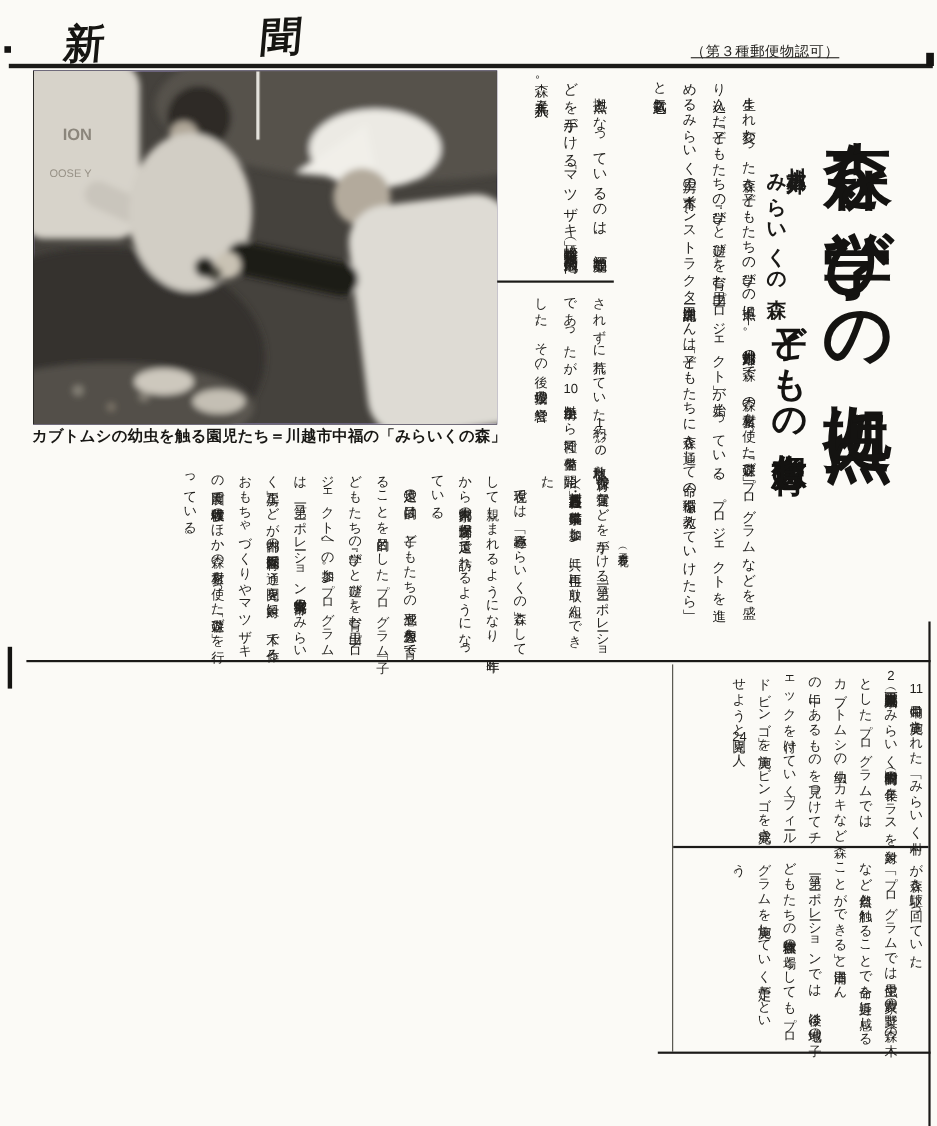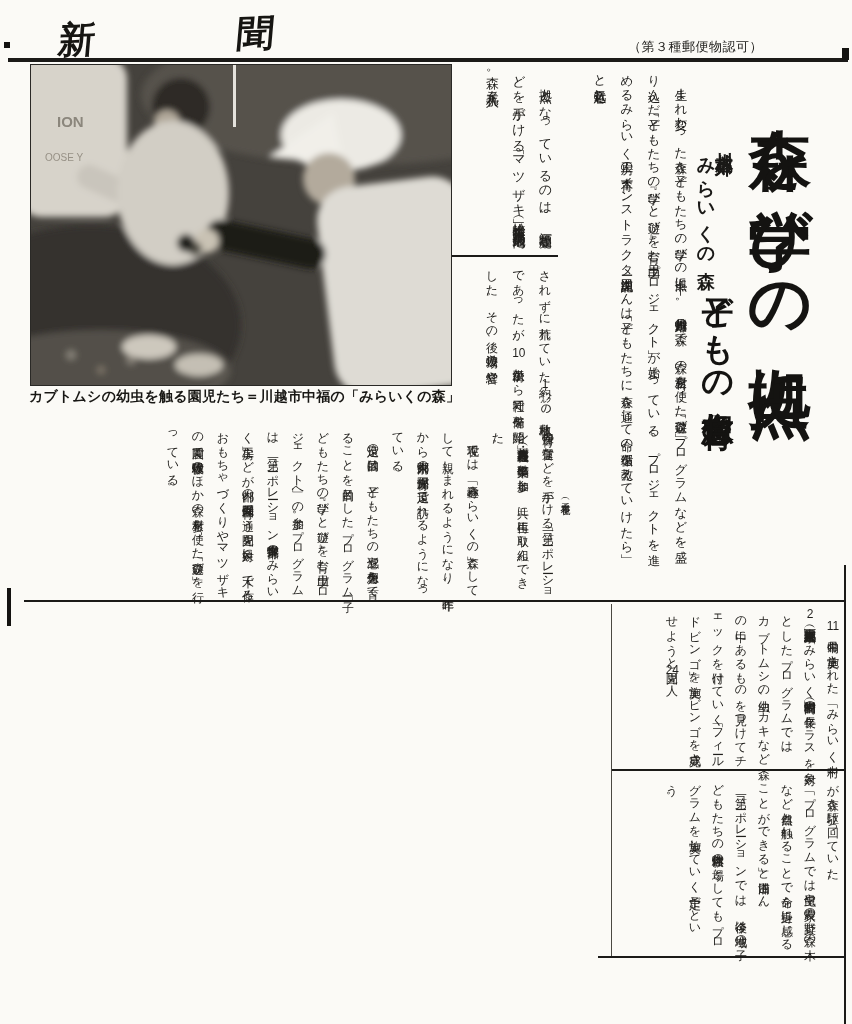--- a/index.html
+++ b/index.html
@@ -53,21 +53,21 @@
   .photo-frame{border:1px solid #2a2926;box-sizing:border-box;background:#c4b5fd;}
   .artifact{background:#141311;}
 </style>
 </head>
 <body>
 
 <div class="page">
 
   <span class="abs artifact" style="left:4px;top:42px;width:6px;height:6px;"></span>
   <div class="abs brand" style="left:56px;top:16px;">新　聞</div>
-  <div class="abs permit" style="left:628px;top:38px;">（第３種郵便物認可）</div>
+  <div class="abs permit" style="left:628px;top:38px;text-decoration:underline;">（第３種郵便物認可）</div>
   <div class="abs rule" style="left:8px;top:58px;width:840px;height:4px;"></div>
   <span class="abs artifact" style="left:842px;top:48px;width:7px;height:12px;"></span>
 
   <div class="abs photo-frame" style="left:30px;top:64px;width:422px;height:322px;">
     <svg width="420" height="320" viewBox="0 0 420 320">
       <defs>
         <filter id="soft" x="-20%" y="-20%" width="140%" height="140%">
             <feGaussianBlur stdDeviation="3"></feGaussianBlur>
           </filter>
       </defs>

